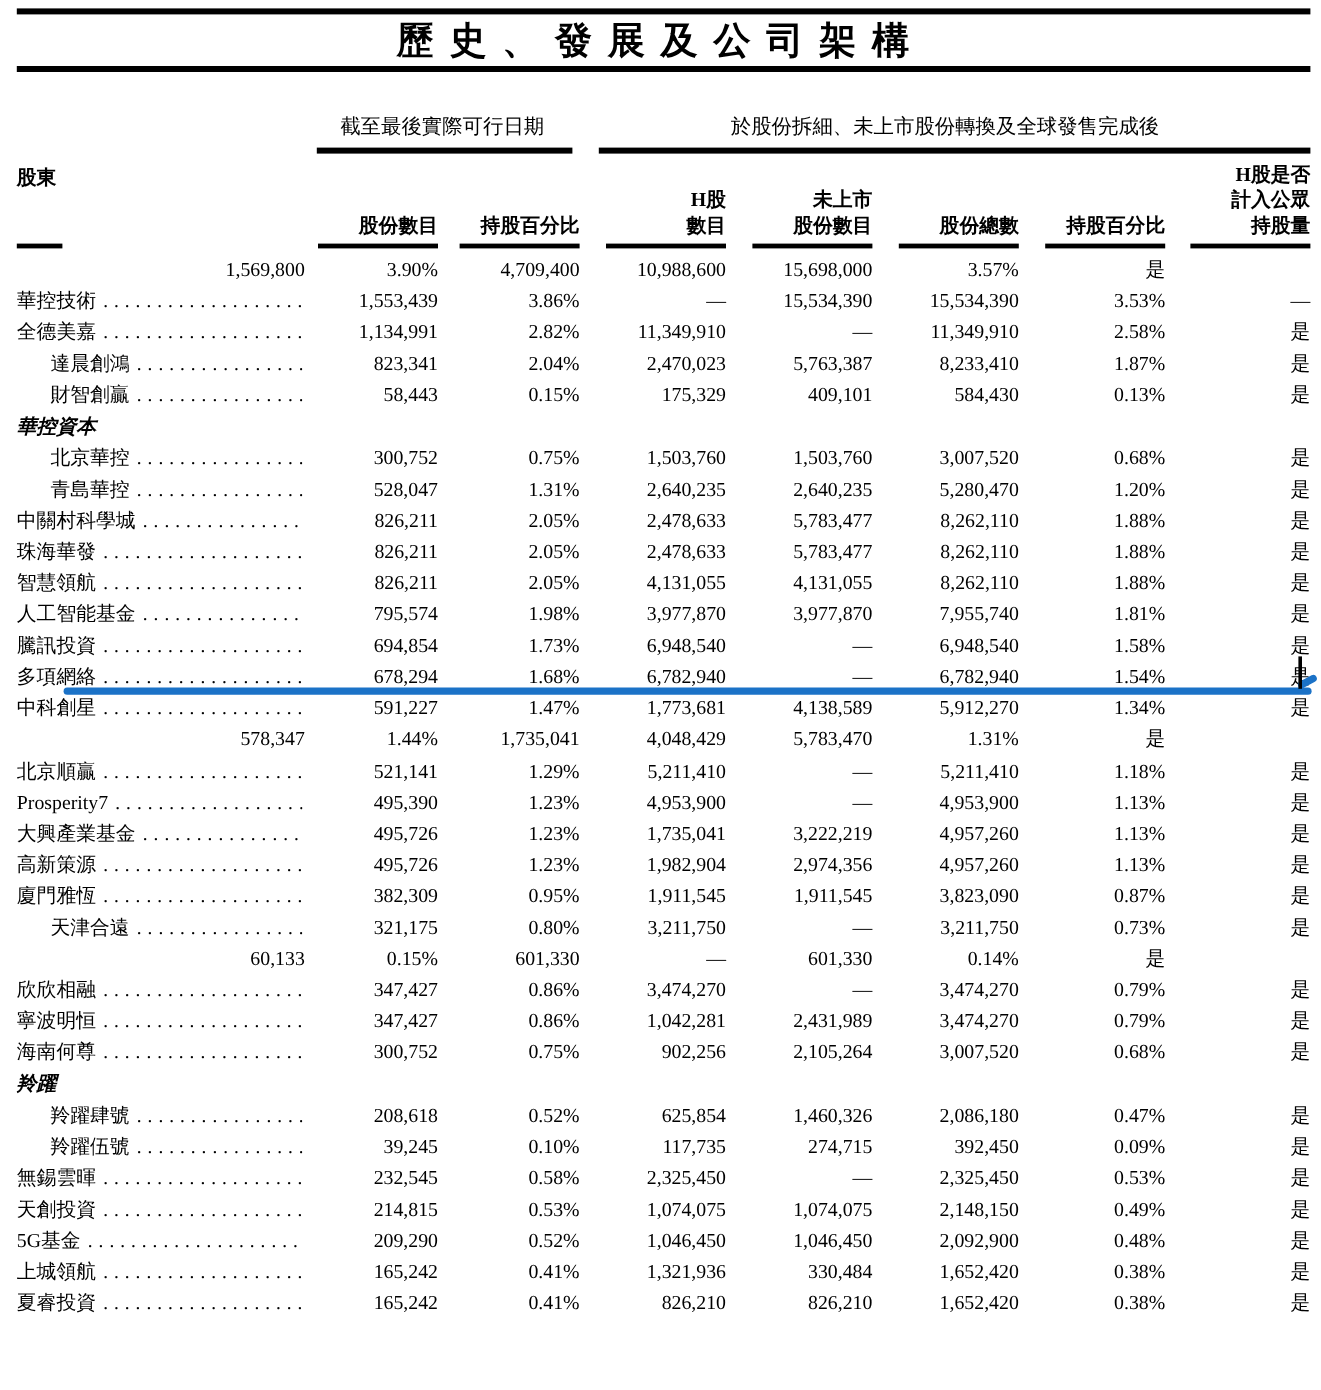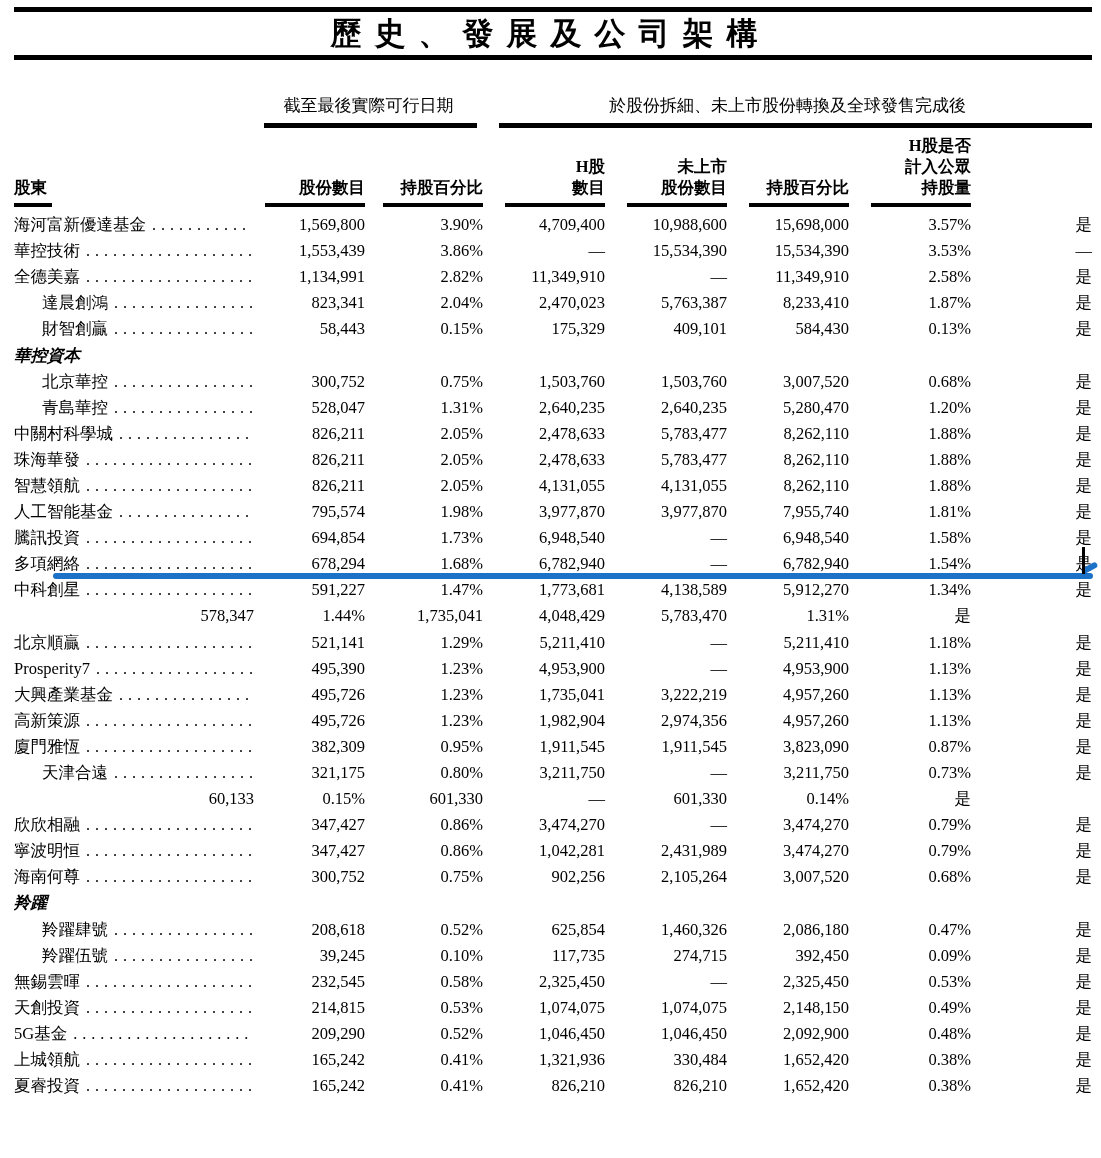--- a/index.html
+++ b/index.html
@@ -18,21 +18,21 @@
   .g-row { display:grid; grid-template-columns:240px 229px 609px; }
   .g-label { text-align:center; font-weight:normal; font-size:17px; line-height:22px; }
   .grule { height:5px; background:#000; margin-top:6px; }
   .g1 .grule { margin-left:10px; margin-right:6px; }
   .g2 .grule { margin-left:16px; }
 
   .h-row { display:grid; grid-template-columns:240px 111px 118px 122px 122px 122px 122px 121px;
            height:79px; }
   .hcell { display:flex; flex-direction:column; justify-content:flex-end; align-items:flex-end;
            font-weight:bold; font-size:16.5px; line-height:21px; text-align:right; }
-  .hcell.name-h { align-items:flex-start; text-align:center; }
+  .hcell.name-h { align-items:flex-start; text-align:center;gap:40px; }
   .hrule { height:4px; background:#000; width:100px; margin-top:5px; }
   .hrule-name { width:38px; }
 
   
   .tbody { position:absolute; left:14px; top:212px; width:1078px; }
   .trow { display:grid; grid-template-columns:240px 111px 118px 122px 122px 122px 122px 121px;
           height:26.1px; align-items:center; font-size:16.5px; }
   .cell { text-align:right; white-space:nowrap; }
   .name-cell { display:flex; align-items:baseline; overflow:hidden; white-space:nowrap; }
   .name-cell.indent { padding-left:28px; }
@@ -86,38 +86,38 @@
           <div>H股</div>
           <div>數目</div>
           <div class="hrule"></div>
         </div>
         <div class="hcell">
           <div>未上市</div>
           <div>股份數目</div>
           <div class="hrule"></div>
         </div>
         <div class="hcell">
+          <div>股份總數</div>
+          <div class="hrule"></div>
+        </div>
+        <div class="hcell">
           <div>持股百分比</div>
           <div class="hrule"></div>
         </div>
         <div class="hcell">
           <div>H股是否</div>
           <div>計入公眾</div>
           <div>持股量</div>
           <div class="hrule"></div>
         </div>
       </div>
   </div>
 
   <div class="tbody" id="tbody">
       <div class="trow">
-        <div class="name-cell">
-          <span class="nm">海河富新優達基金</span>
-          <span class="leader"></span>
-        </div>
         <div class="cell">1,569,800</div>
         <div class="cell">3.90%</div>
         <div class="cell">4,709,400</div>
         <div class="cell">10,988,600</div>
         <div class="cell">15,698,000</div>
         <div class="cell">3.57%</div>
         <div class="cell">是</div>
       </div>
       <div class="trow">
         <div class="name-cell">

